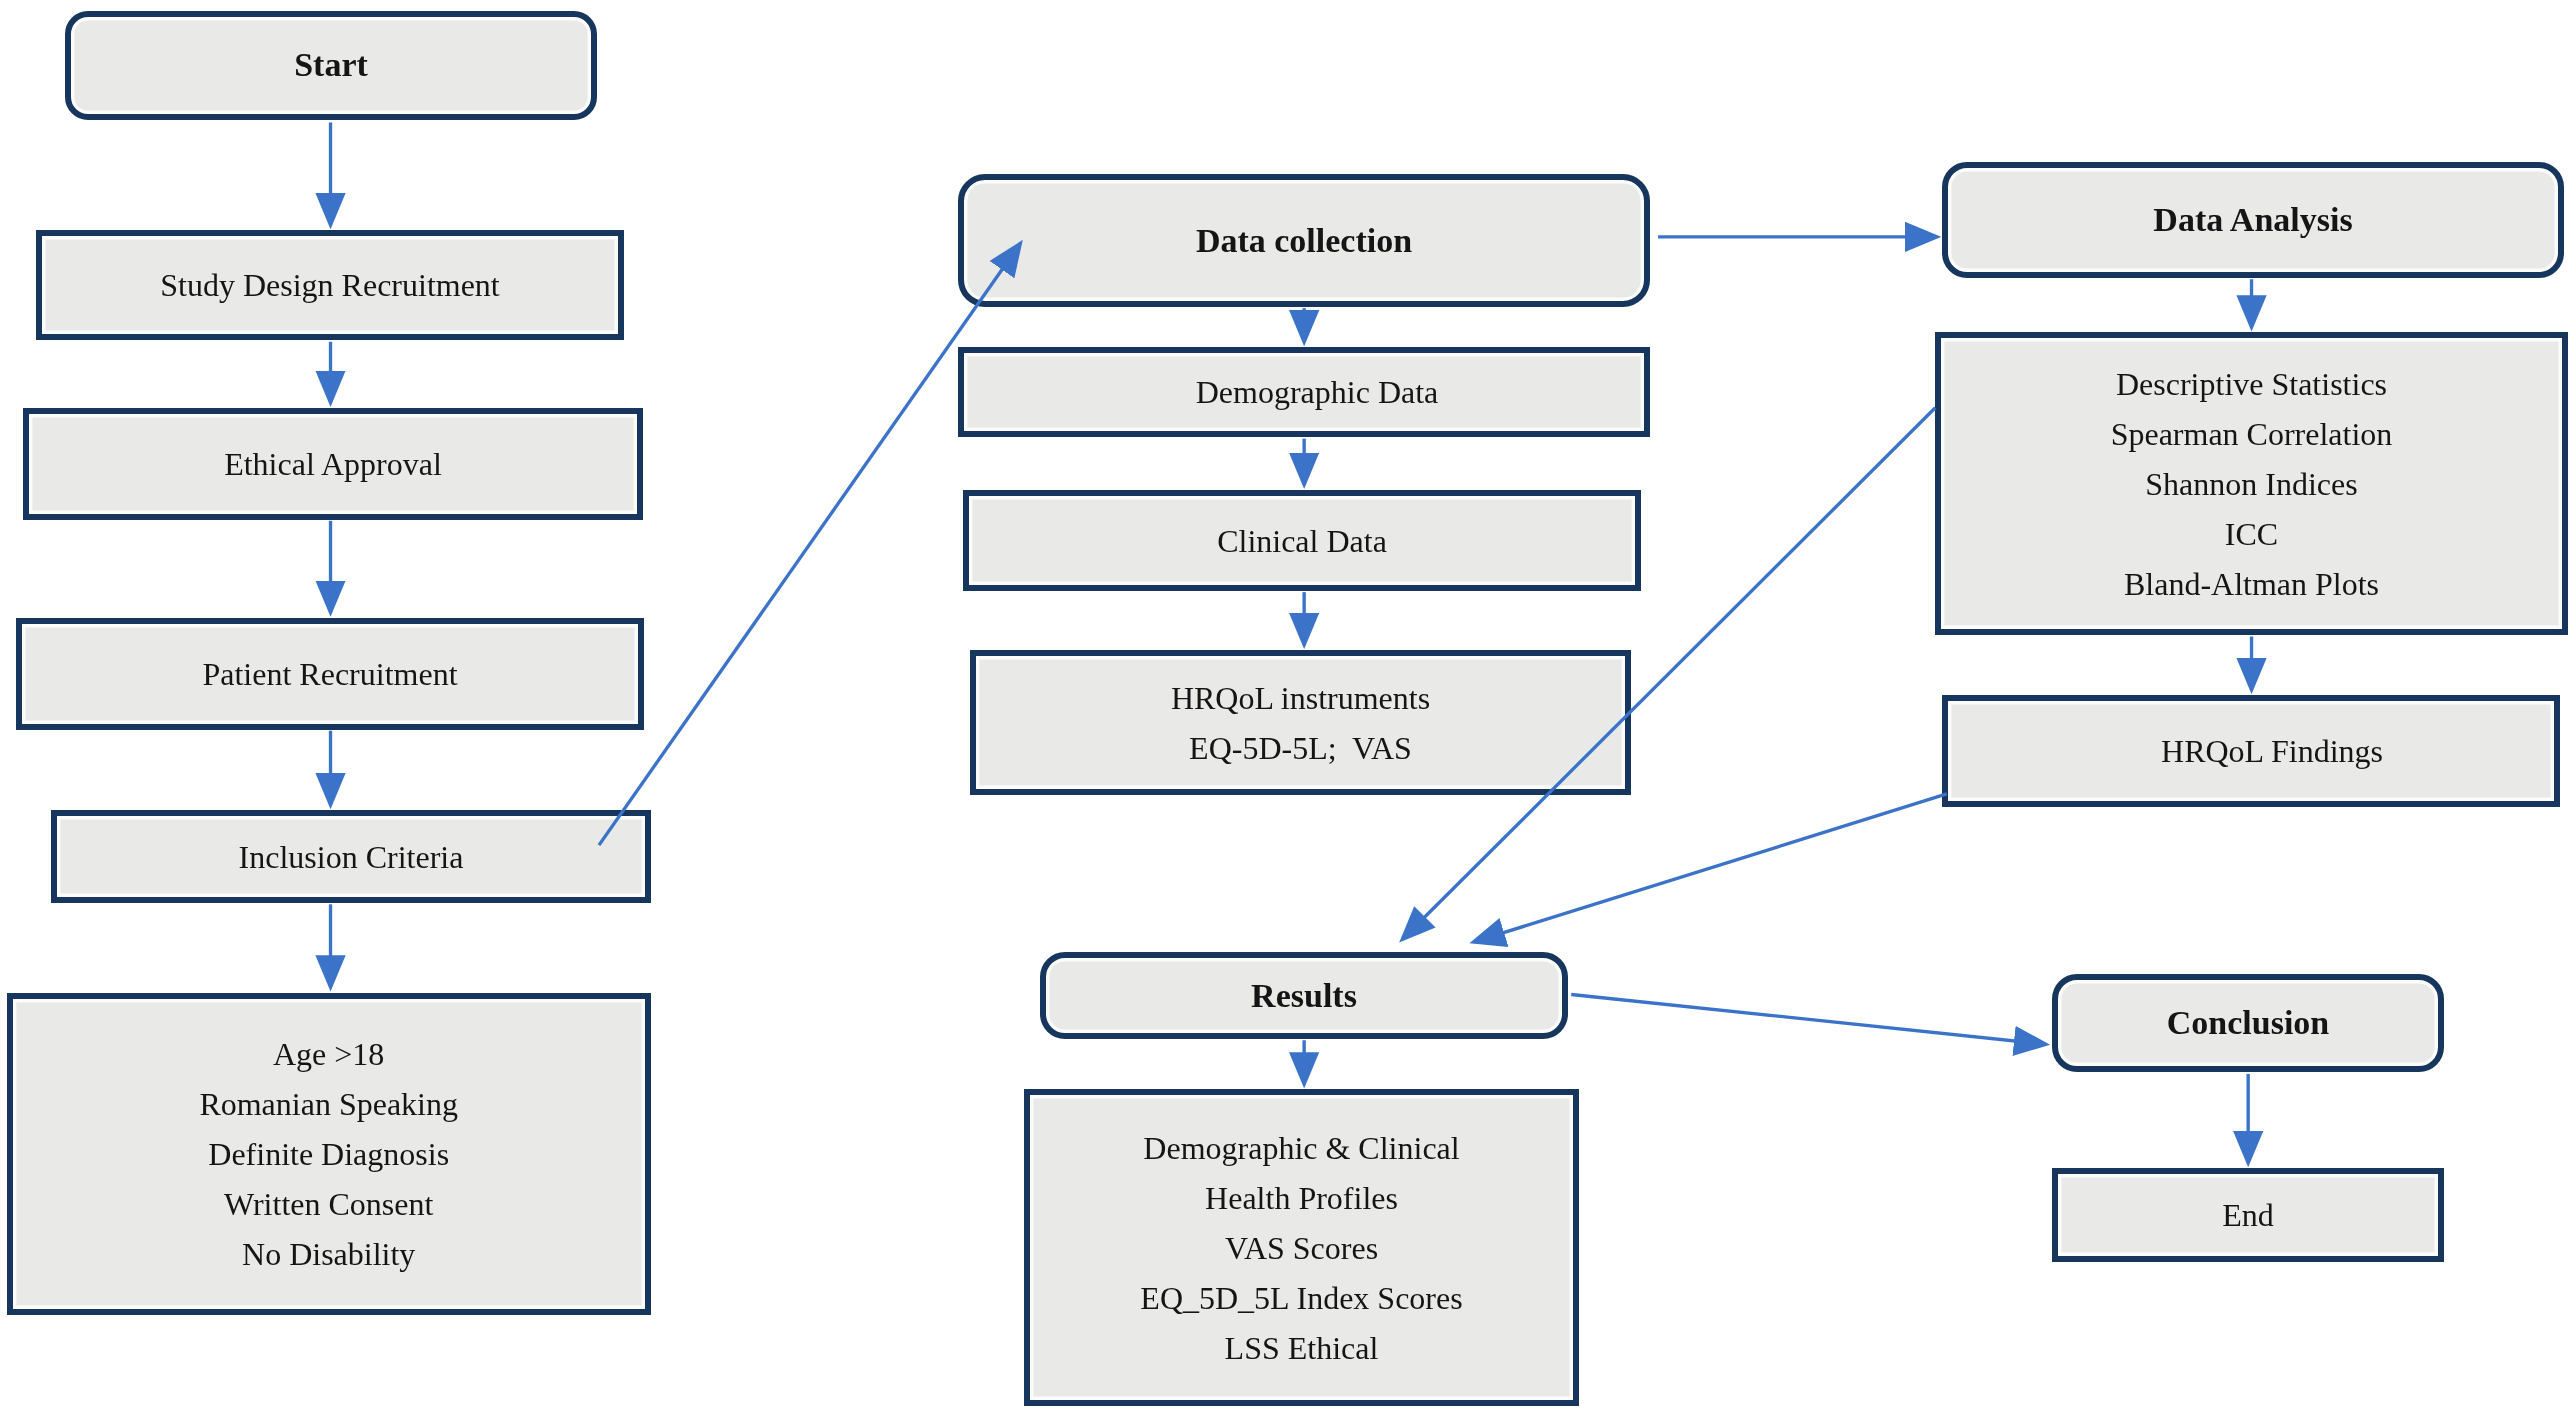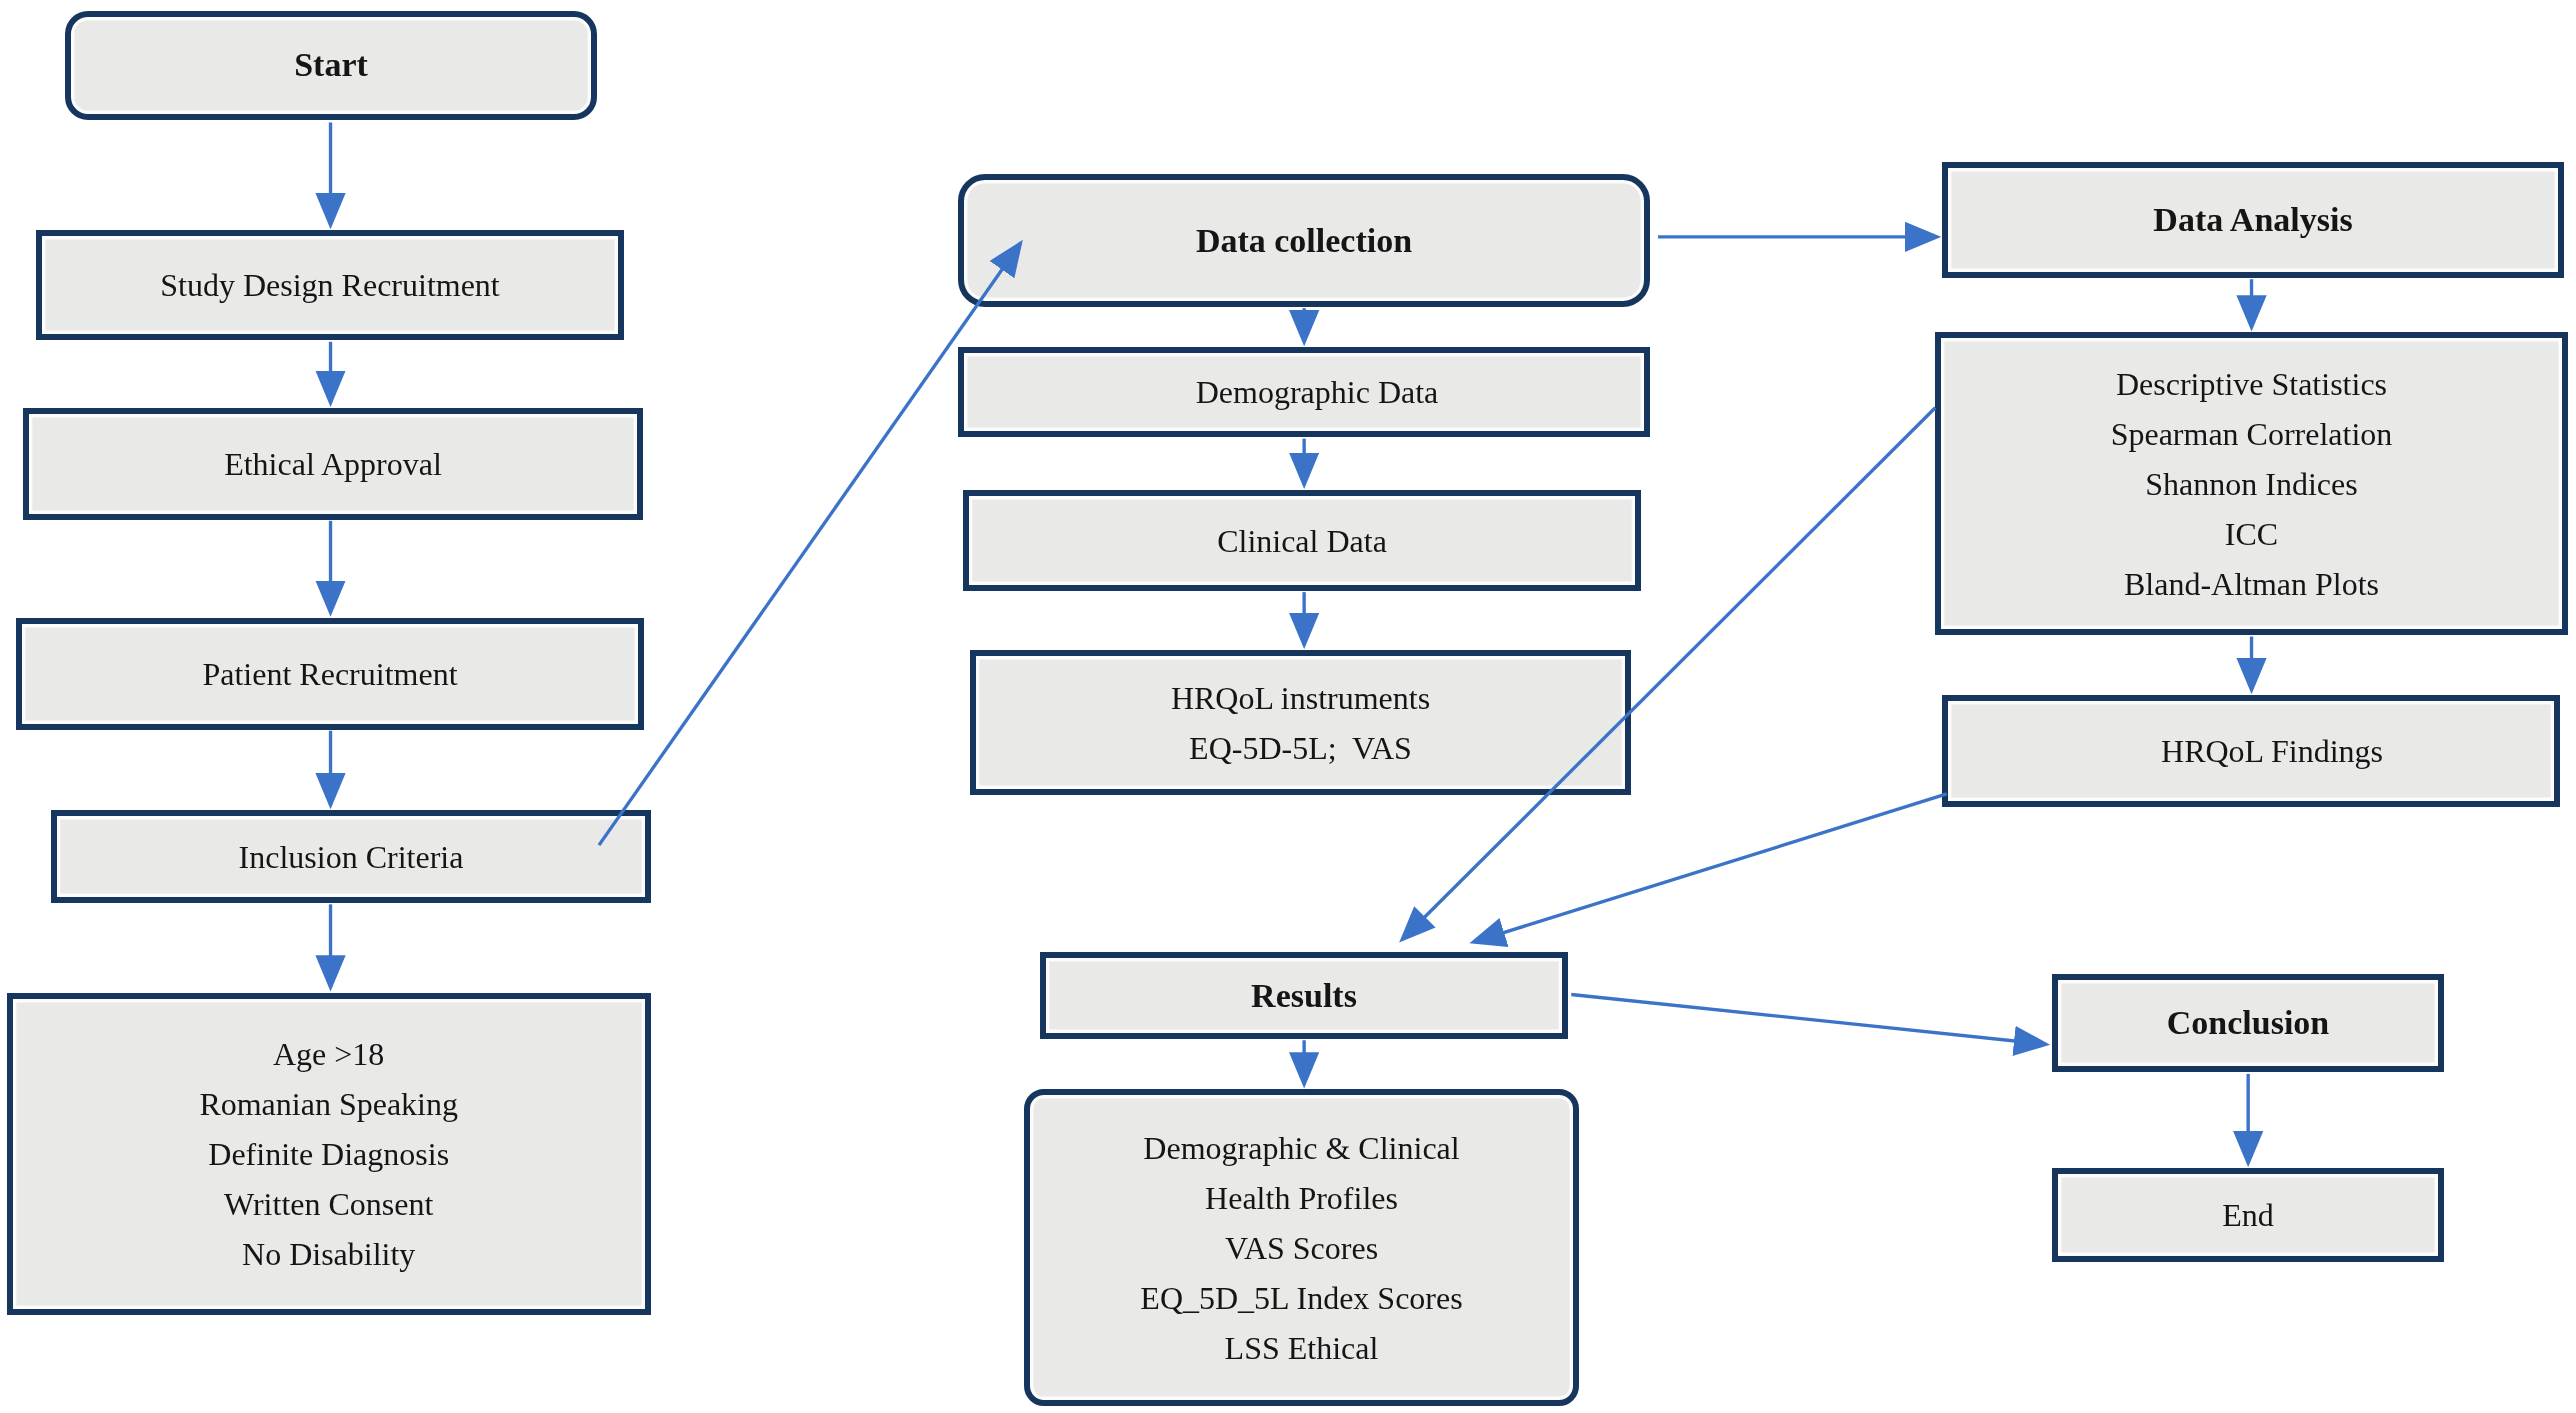--- a/index.html
+++ b/index.html
@@ -19,21 +19,21 @@
     box-shadow: inset 0 0 0 3.4px rgba(255,255,255,0.85);
     display: flex;
     flex-direction: column;
     justify-content: center;
     text-align: center;
     color: #151515;
     font-size: 32px;
     z-index: 1;
   }
   .node.rounded { border-radius: 27px; border-width: 6.7px; }
-  .node.bold { font-weight: bold; font-size: 34px; }
+  .node.bold { font-weight: bold; font-size: 34px; border-radius: 25px; }
   .line { white-space: pre-wrap; line-height: 50px; }
   #arrows {
     position: absolute; left: 0; top: 0;
     width: 2576px; height: 1413px;
     z-index: 5;
     pointer-events: none;
   }
 </style>
 </head>
 <body>
@@ -82,21 +82,21 @@
 
   <div class="node" id="hrqol_instruments" style="left: 970px; top: 650px; width: 661px; height: 145px;">
     <div class="line">HRQoL instruments</div>
     <div class="line">EQ-5D-5L;  VAS</div>
   </div>
 
   <div class="node bold" id="results" style="left: 1040px; top: 952px; width: 528px; height: 87px;">
     <div class="line">Results</div>
   </div>
 
-  <div class="node" id="results_detail" style="left: 1024px; top: 1089px; width: 555px; height: 317px; border-radius: 20px;">
+  <div class="node" id="results_detail" style="left: 1024px; top: 1089px; width: 555px; height: 317px;">
     <div class="line">Demographic &amp; Clinical</div>
     <div class="line">Health Profiles</div>
     <div class="line">VAS Scores</div>
     <div class="line">EQ_5D_5L Index Scores</div>
     <div class="line">LSS Ethical</div>
   </div>
 
   <div class="node bold" id="data_analysis" style="left: 1942px; top: 162px; width: 622px; height: 116px;">
     <div class="line">Data Analysis</div>
   </div>

